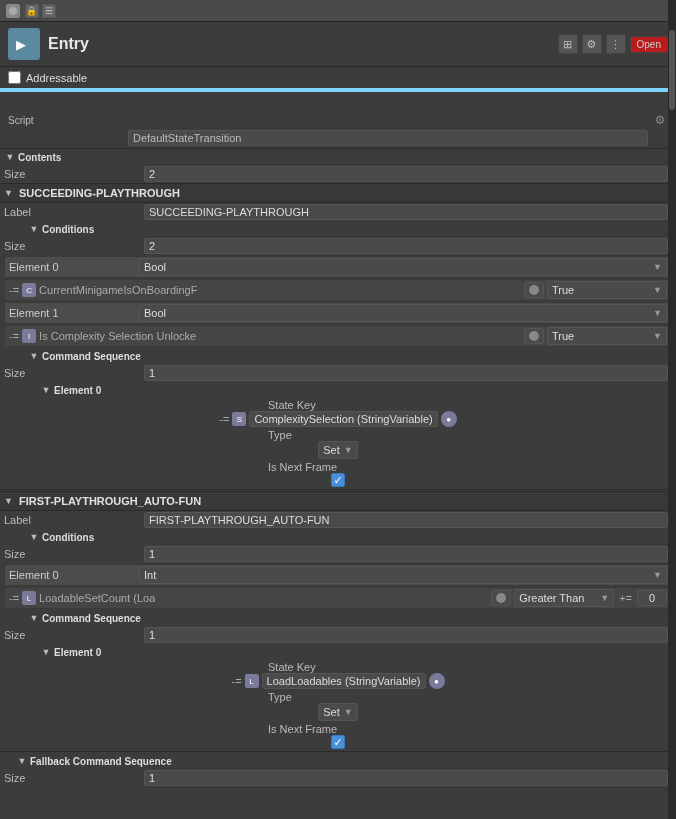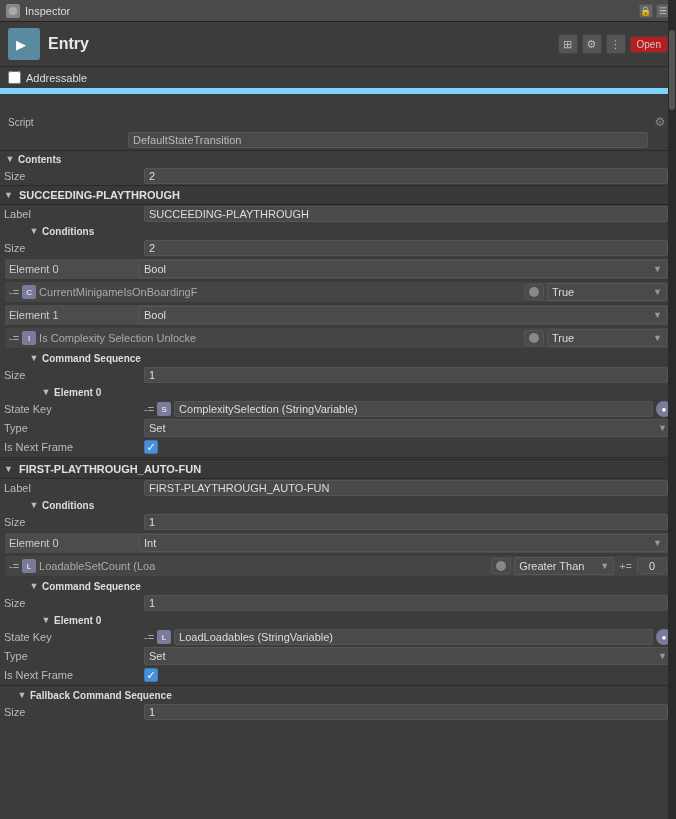--- a/index.html
+++ b/index.html
@@ -91,21 +91,21 @@
       border-radius: 2px;
       display: flex; align-items: center; justify-content: center;
       cursor: pointer;
       font-size: 11px; color: #bbb;
     }
 
     
     .addressable-row {
       padding: 4px 8px;
       display: flex; align-items: flex-end; gap: 5px;
-      border-bottom: 6px solid #7dd3fc;
+      border-bottom: 4px solid #7dd3fc;
       background: #3c3c3c;
     }
     .addressable-row input[type=checkbox] { cursor: pointer; }
 
     
     .script-row {
       display: flex;
       align-items: center;
       padding: 2px 8px;
       border-bottom: 1px solid #2a2a2a;
@@ -149,21 +149,21 @@
     .foldout-label {
       font-size: 10px;
       font-weight: bold;
       color: #ddd;
     }
 
     
     .indent-1 { padding-left: 16px; }
     .indent-2 { padding-left: 28px; }
     .indent-3 { padding-left: 40px; }
-    .indent-4 { padding-left: 52px; }
+    .indent-4 { padding-left: 52px; flex-direction: column; }
 
     
     .field-input {
       background: #4a4a4a;
       border: 1px solid #555;
       border-radius: 2px;
       padding: 1px 4px;
       font-size: 11px;
       color: #ddd;
       height: 16px;
@@ -343,21 +343,20 @@
 <body>
 
 <div class="outer" style="width:676px; min-height:819px; position:relative;">
 
   <div class="title-bar">
     <div class="title-bar-icon">
       <svg width="10" height="10" viewBox="0 0 10 10">
           <circle cx="5" cy="5" r="4" fill="#aaa"></circle>
         </svg>
     </div>
-    <span class="title-bar-text">Inspector</span>
     <div class="title-bar-controls">
       <div class="title-bar-btn">🔒</div>
       <div class="title-bar-btn">☰</div>
     </div>
   </div>
 
   <div class="inspector-header">
     <div class="inspector-icon">
       <svg width="24" height="24" viewBox="0 0 24 24">
         <rect width="24" height="24" fill="#5a8a9f" rx="3"></rect>

